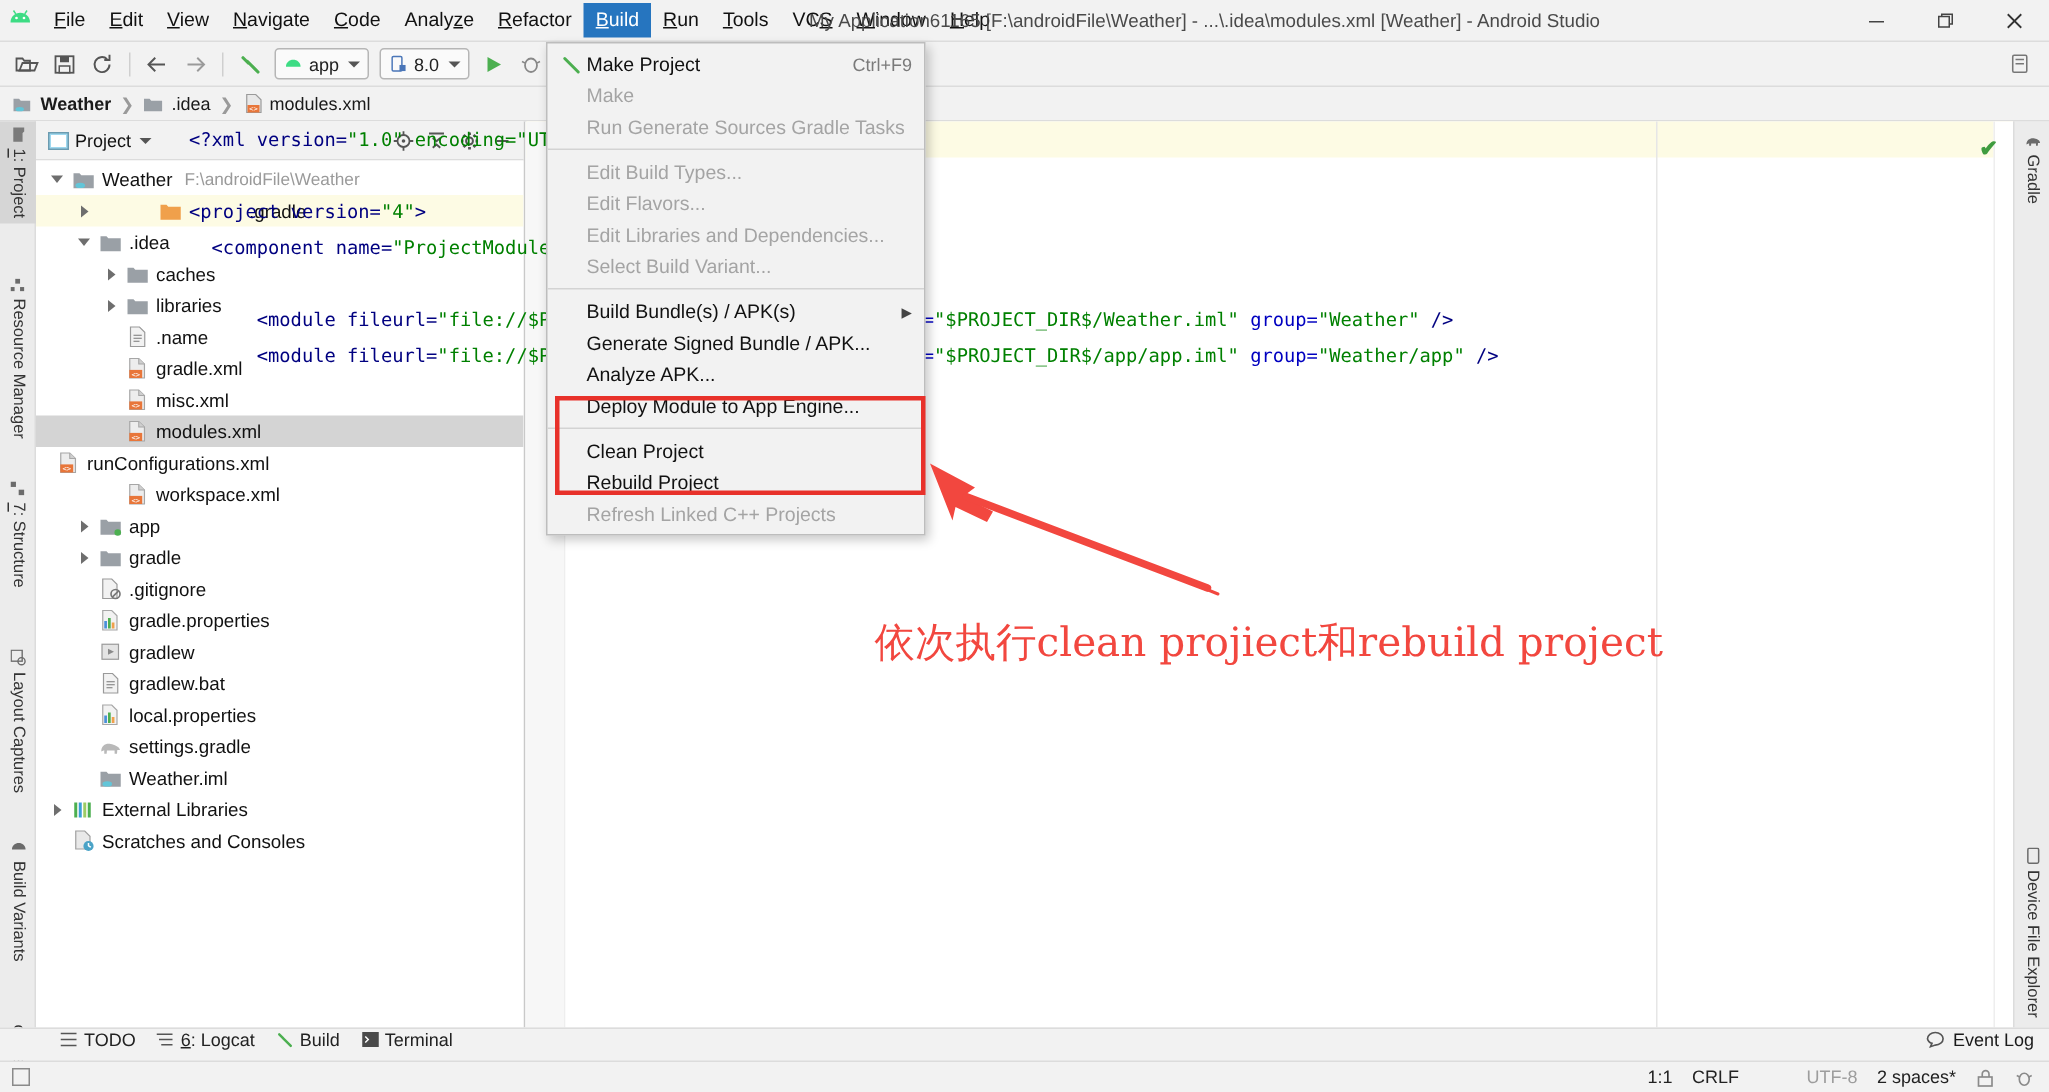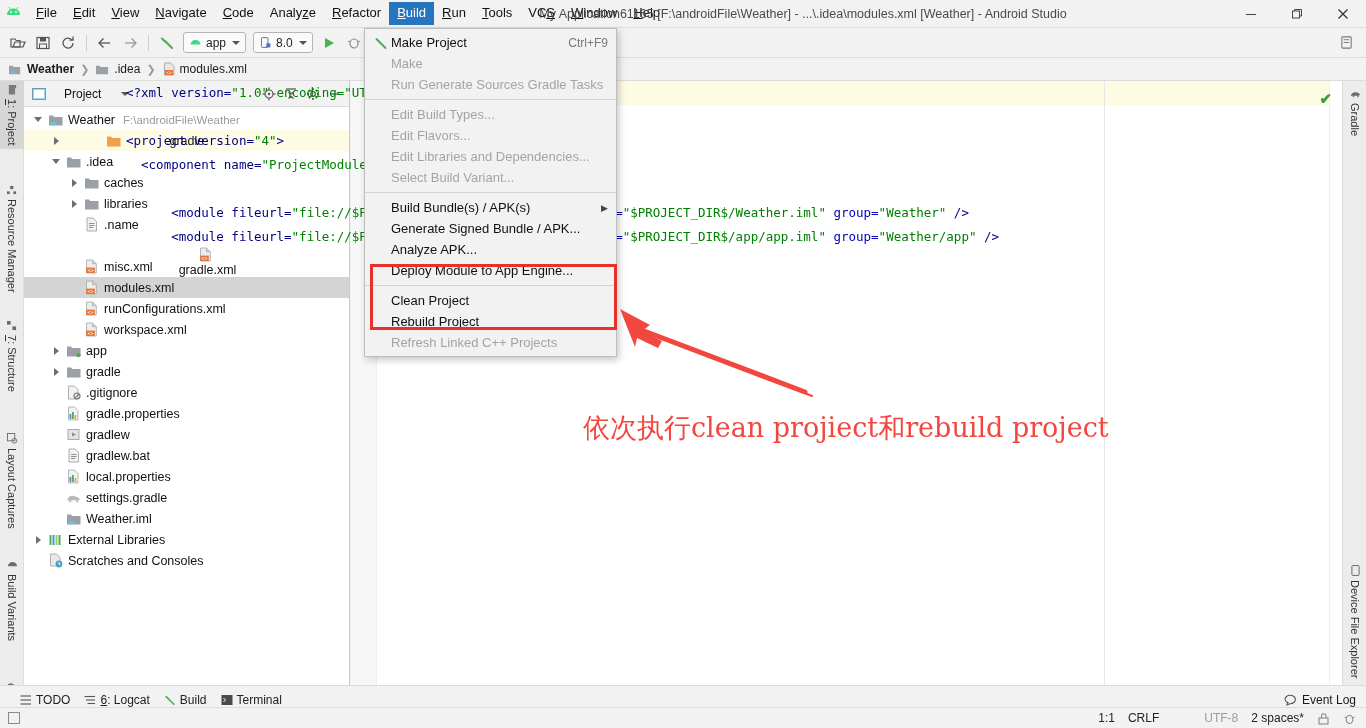--- a/index.html
+++ b/index.html
@@ -93,21 +93,21 @@
     display:flex; align-items:center; gap:4px; white-space:nowrap;
   }
 
   
   .project-panel {
     position:absolute; left:24px; top:81px; width:326px; height:604px;
     background:#fff; border-right:1px solid #c9c9c9;
   }
   .pp-header {
     height:26px; background:#f2f2f2; border-bottom:1px solid #dcdcdc;
-    display:flex; align-items:center; padding:0 4px 0 8px; gap:18px;
+    display:flex; align-items:center; padding:0 4px 0 8px; gap:4px;
   }
   .pp-title { font-size:12px; color:#111; }
   .pp-header-icons { margin-left:auto; display:flex; align-items:center; gap:2px; }
   .pp-ico { width:20px;height:20px;display:flex;align-items:center;justify-content:center;color:#555;}
 
   .tree { position:absolute; top:26px; left:0; right:0; bottom:0; overflow:hidden; padding-top:2px; background:#fff;}
   .row {
     height:21px; display:flex; align-items:center; font-size:12.5px; color:#111;
     white-space:nowrap; padding-right:4px;
   }
@@ -192,21 +192,21 @@
   .annot-text {
     position:absolute; left:583px; top:410px; font-size:27px; color:#f2473f;
     font-family:"DejaVu Serif", serif; white-space:nowrap; letter-spacing:0px; z-index:70;
   }
   .arrow-svg { position:absolute; left:600px; top:295px; z-index:65; }
 
   
   .bottombar {
     position:absolute; left:0; top:685px; width:1366px; height:22px;
     background:#f2f2f2; border-top:1px solid #dcdcdc;
-    display:flex; align-items:flex-end; padding-left:20px; gap:14px; font-size:12px;
+    display:flex; align-items:flex-start; padding-left:40px; gap:14px; font-size:12px;
   }
   .bb-item { display:flex; align-items:center; gap:4px; color:#222; }
   .bb-right { margin-left:auto; display:flex; align-items:center; gap:5px; padding-right:10px; }
   .bb-item u { text-decoration:underline; }
 
   
   .statusbar {
     position:absolute; left:0; top:707px; width:1366px; height:21px;
     background:#f2f2f2; border-top:1px solid #dcdcdc;
     display:flex; align-items:center; padding-left:8px; font-size:12px; color:#222;
@@ -574,21 +574,21 @@
               <path d="M3 1h6l3.5 3.5V14H3z" fill="#f2f2f2" stroke="#9a9a9a" stroke-width="0.8"></path>
               <g stroke="#777" stroke-width="0.8">
                 <line x1="5" y1="6.5" x2="10.5" y2="6.5"></line>
                 <line x1="5" y1="8.5" x2="10.5" y2="8.5"></line>
                 <line x1="5" y1="10.5" x2="9" y2="10.5"></line>
               </g>
             </svg>
           </span>
           <span>.name</span>
         </div>
-        <div class="row" style="padding-left: 46px; flex-direction: column;">
+        <div class="row" style="padding-left: 46px;">
           <span class="arrow "></span>
           <span class="ficon">
             <svg width="15" height="15" viewBox="0 0 15 15">
               <path d="M2.5 1h6l3.8 3.7V14H2.5z" fill="#ededed" stroke="#a6a6a6" stroke-width="0.8"></path>
               <path d="M8.5 1v3.7h3.8" fill="#cfcfcf" stroke="#a6a6a6" stroke-width="0.7"></path>
               <rect x="2.2" y="8.6" width="8.6" height="5.4" fill="#e8763a"></rect>
               <text x="6.5" y="13" font-size="4.8" fill="#fff" text-anchor="middle" font-family="monospace">&lt;&gt;</text>
             </svg>
           </span>
           <span>gradle.xml</span>
@@ -610,21 +610,21 @@
           <span class="ficon">
             <svg width="15" height="15" viewBox="0 0 15 15">
               <path d="M2.5 1h6l3.8 3.7V14H2.5z" fill="#ededed" stroke="#a6a6a6" stroke-width="0.8"></path>
               <path d="M8.5 1v3.7h3.8" fill="#cfcfcf" stroke="#a6a6a6" stroke-width="0.7"></path>
               <rect x="2.2" y="8.6" width="8.6" height="5.4" fill="#e8763a"></rect>
               <text x="6.5" y="13" font-size="4.8" fill="#fff" text-anchor="middle" font-family="monospace">&lt;&gt;</text>
             </svg>
           </span>
           <span>modules.xml</span>
         </div>
-        <div class="row" style="padding-left: 46px;">
+        <div class="row" style="">
           <span class="arrow "></span>
           <span class="ficon">
             <svg width="15" height="15" viewBox="0 0 15 15">
               <path d="M2.5 1h6l3.8 3.7V14H2.5z" fill="#ededed" stroke="#a6a6a6" stroke-width="0.8"></path>
               <path d="M8.5 1v3.7h3.8" fill="#cfcfcf" stroke="#a6a6a6" stroke-width="0.7"></path>
               <rect x="2.2" y="8.6" width="8.6" height="5.4" fill="#e8763a"></rect>
               <text x="6.5" y="13" font-size="4.8" fill="#fff" text-anchor="middle" font-family="monospace">&lt;&gt;</text>
             </svg>
           </span>
           <span>runConfigurations.xml</span>

